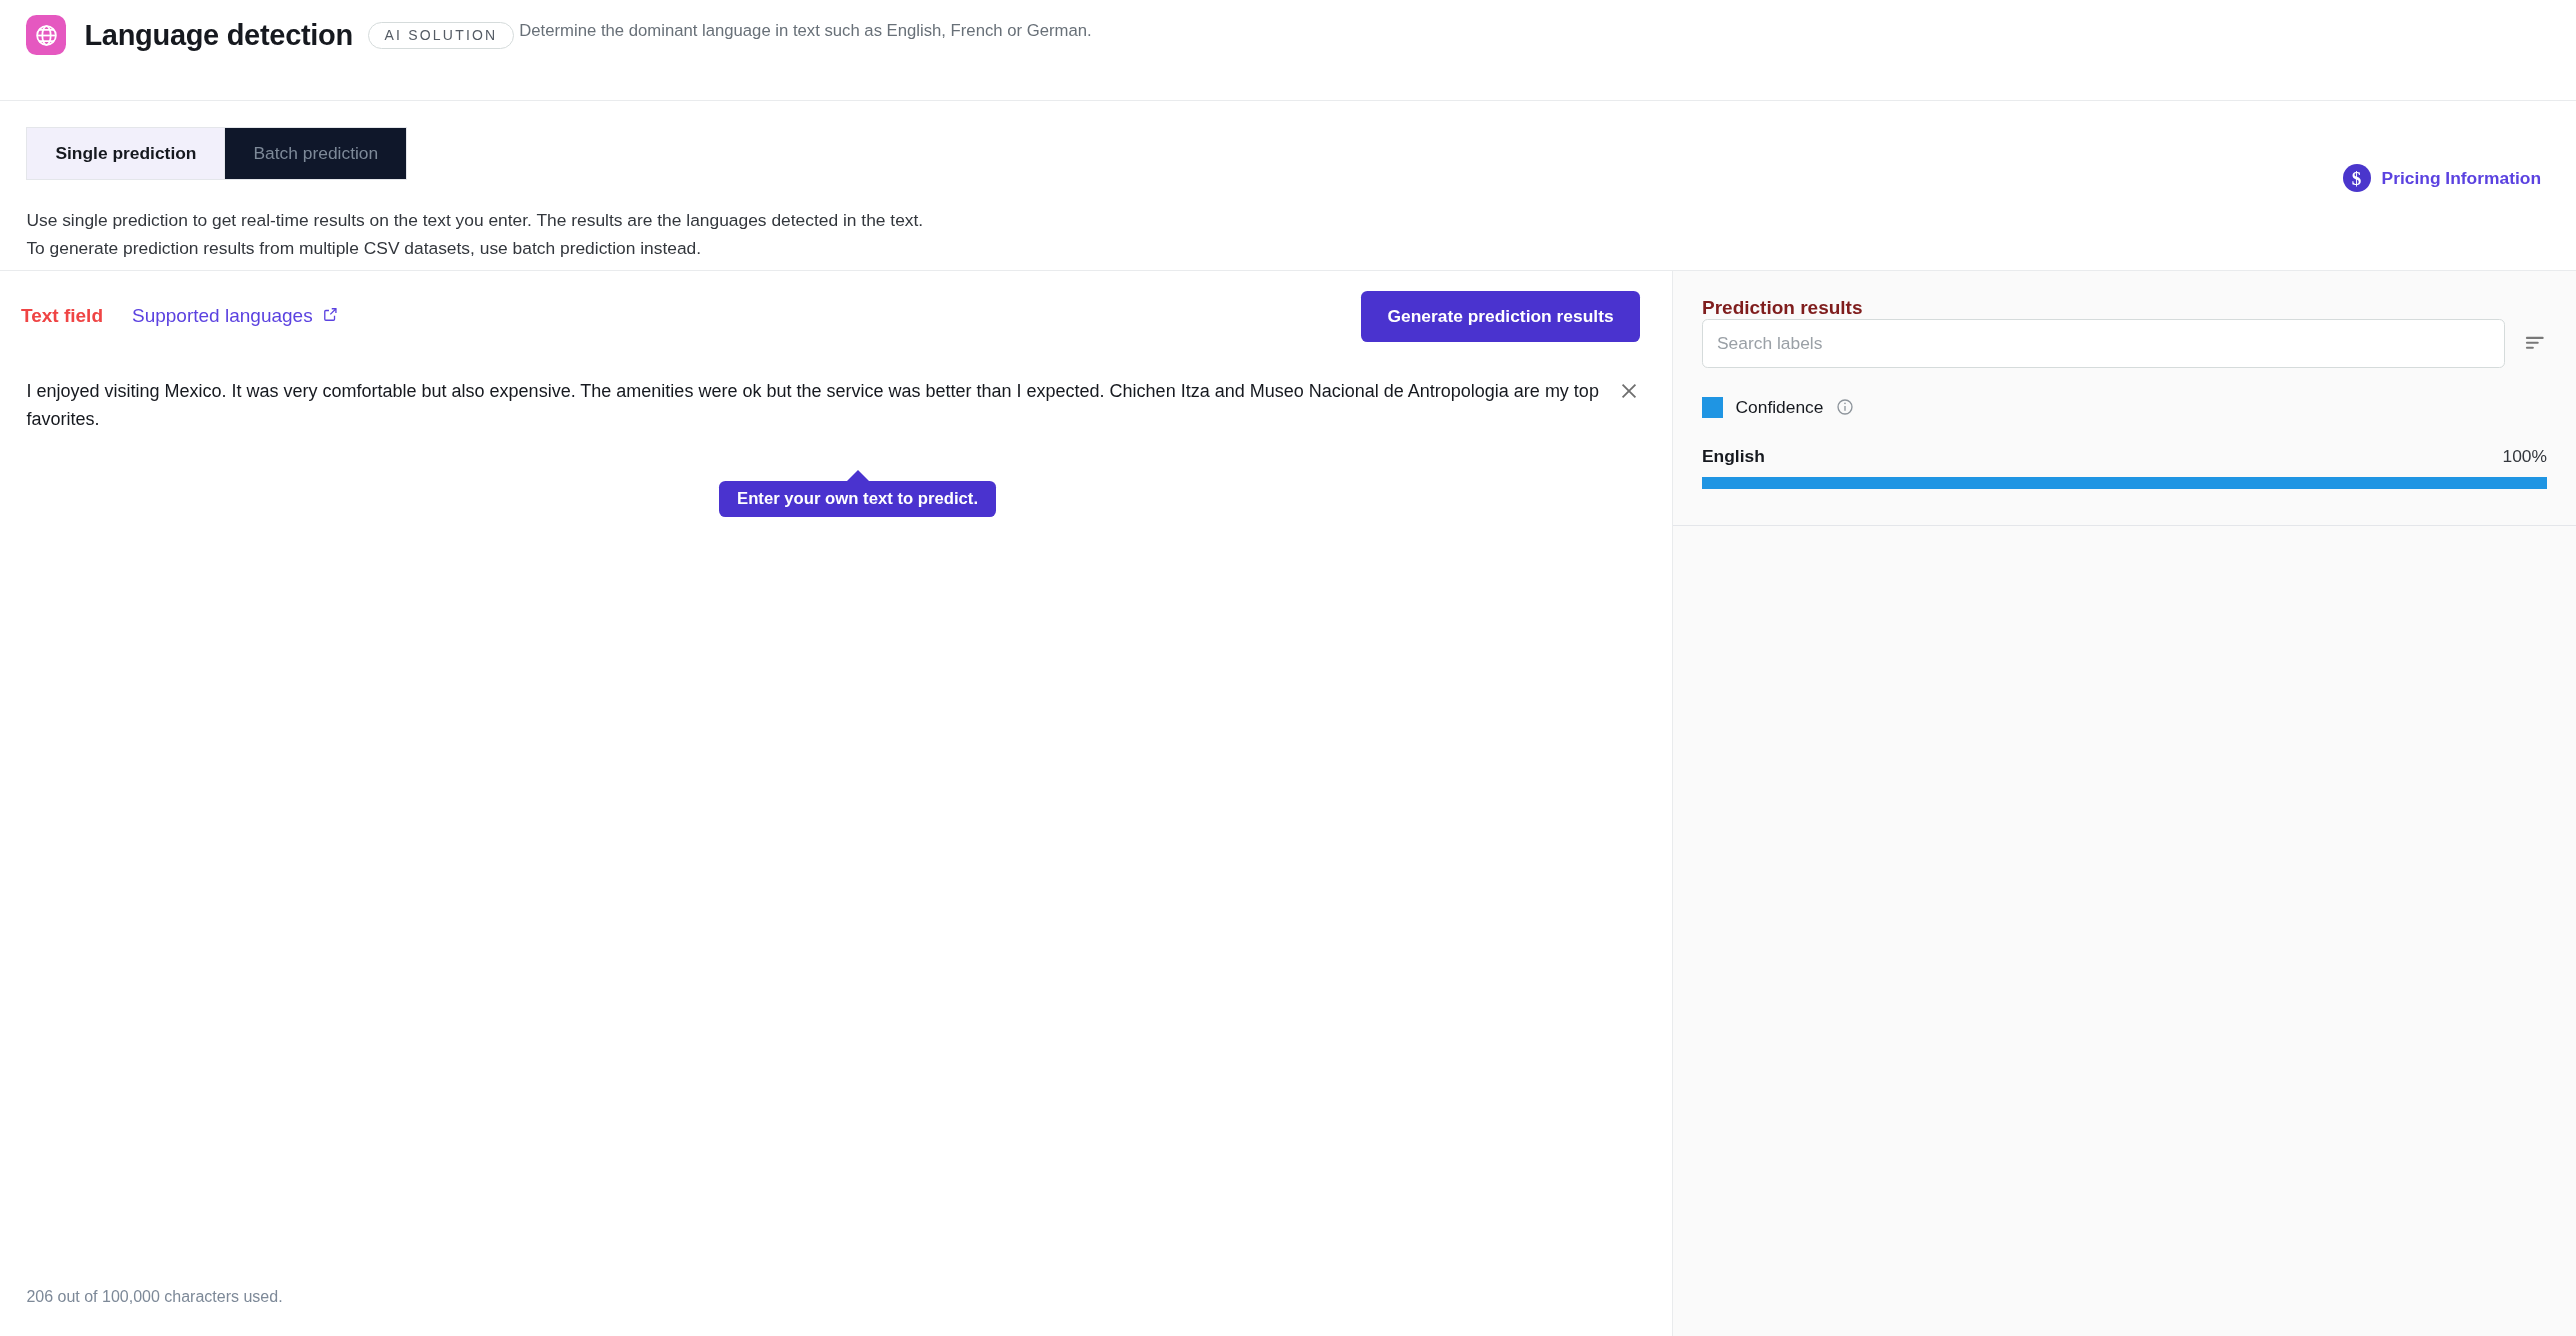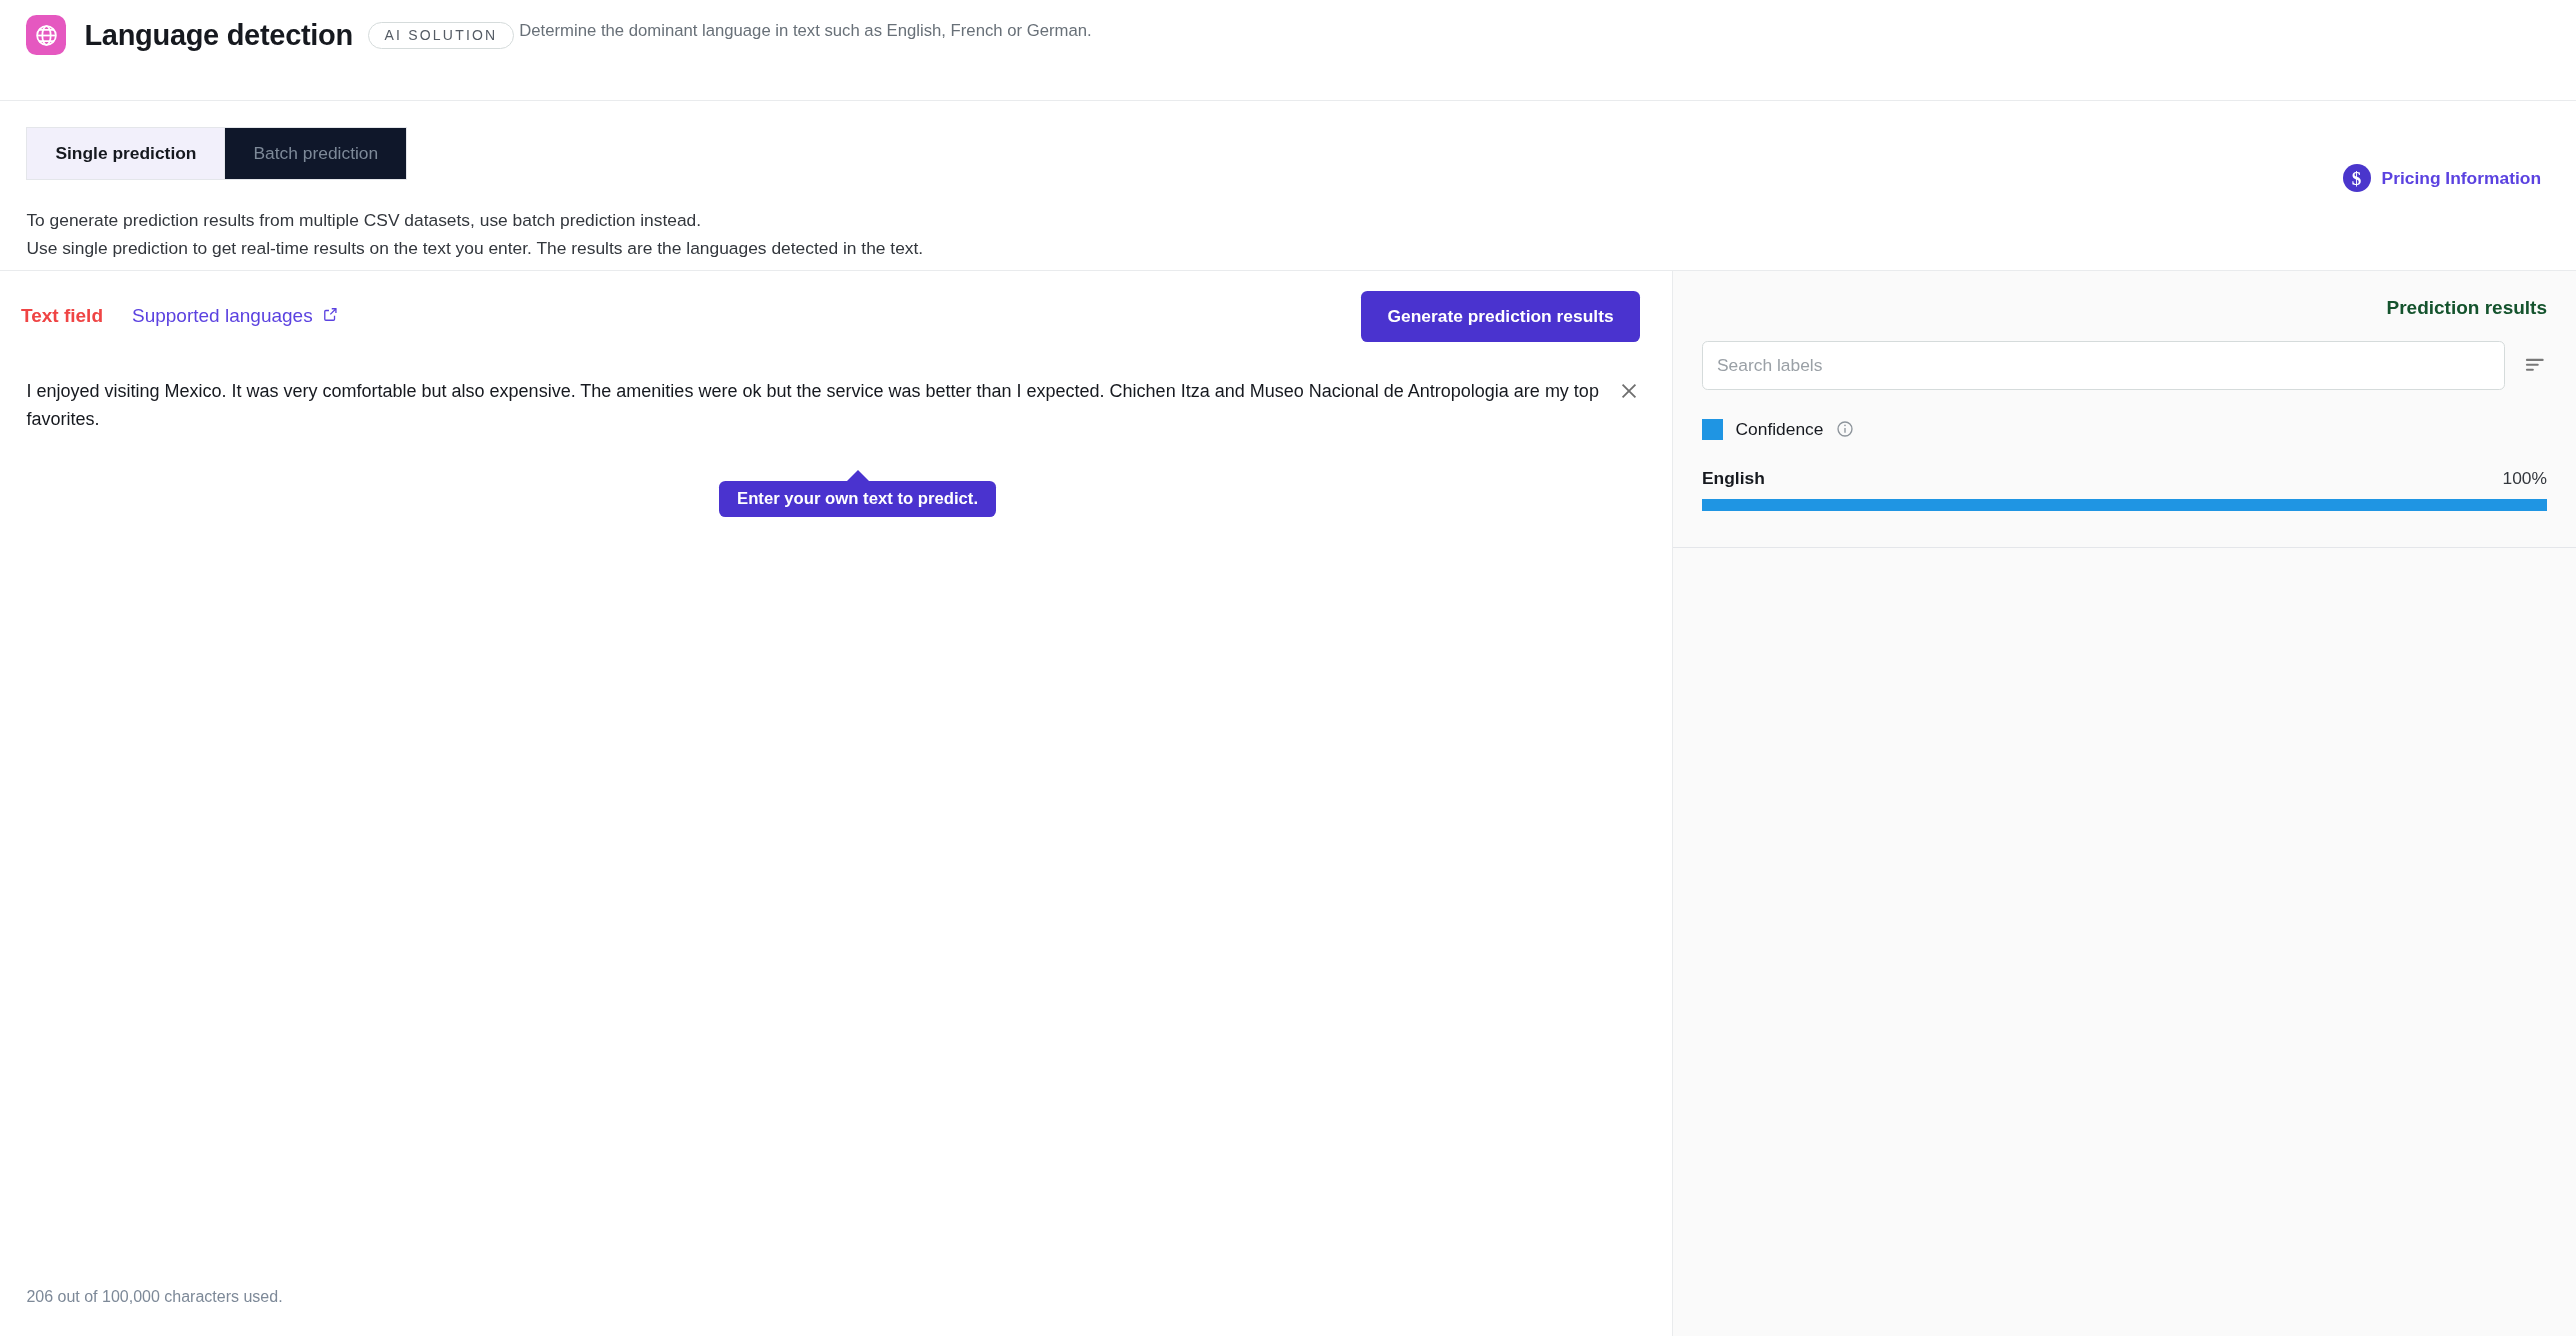--- a/index.html
+++ b/index.html
@@ -235,23 +235,22 @@
     display: flex;
     flex-direction: column;
   }
   .results-card {
     border-bottom: 1.4px solid #e4e6ea;
     padding: 26.4px 29px 36px 29px;
   }
   .results-title {
     font-size: 19px;
     font-weight: bold;
-    color: #14532d;
-    margin-bottom: 22px;
-    text-align: right;
+    color: #7f1d1d;
+    margin-bottom: 0;
   }
   .search-row {
     display: flex;
     align-items: center;
     gap: 18px;
   }
   .search-input {
     flex: 1;
     height: 49px;
     border: 1.4px solid #d5dbdb;
@@ -324,22 +323,22 @@
   </div>
 </div>
 
 <div class="intro-section">
   <div class="tabs">
     <div class="tab active">Single prediction</div>
     <div class="tab">Batch prediction</div>
   </div>
 
   <div class="intro-text">
+    <div>Use single prediction to get real-time results on the text you enter. The results are the languages detected in the text.</div>
     <div>To generate prediction results from multiple CSV datasets, use batch prediction instead.</div>
-    <div>Use single prediction to get real-time results on the text you enter. The results are the languages detected in the text.</div>
   </div>
 
   <div class="pricing-link">
     <span class="pricing-icon">$</span>
     <span class="pricing-label">Pricing Information</span>
   </div>
 </div>
 
 <div class="body-split">
 

